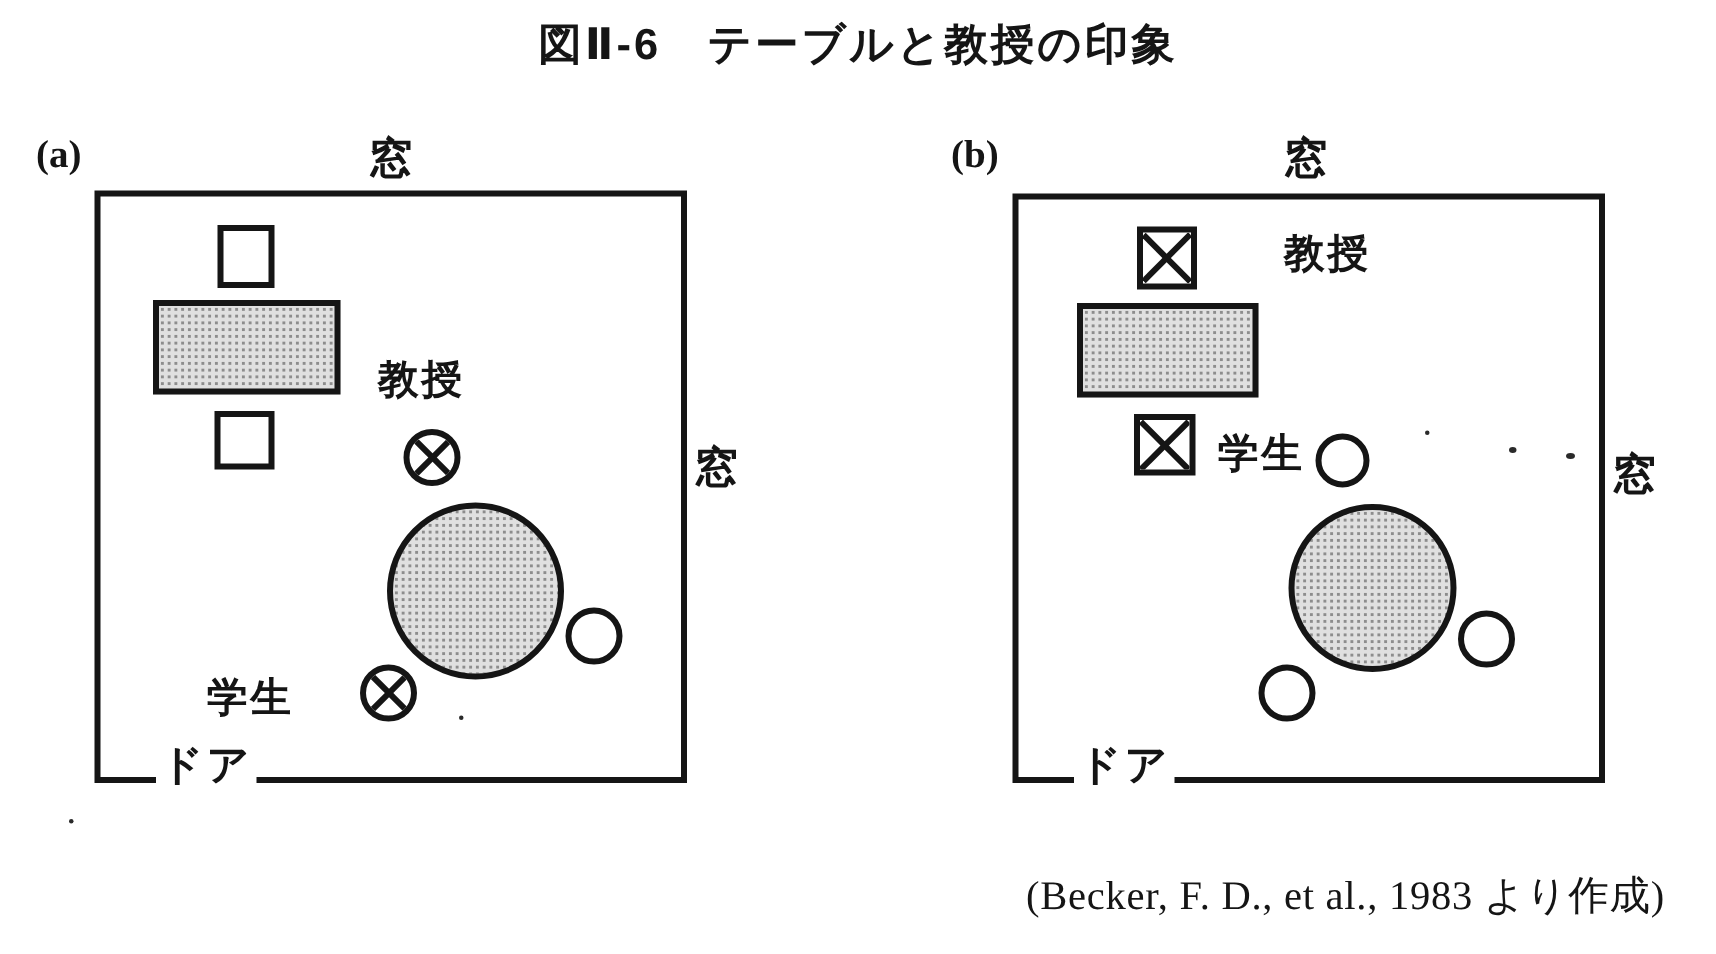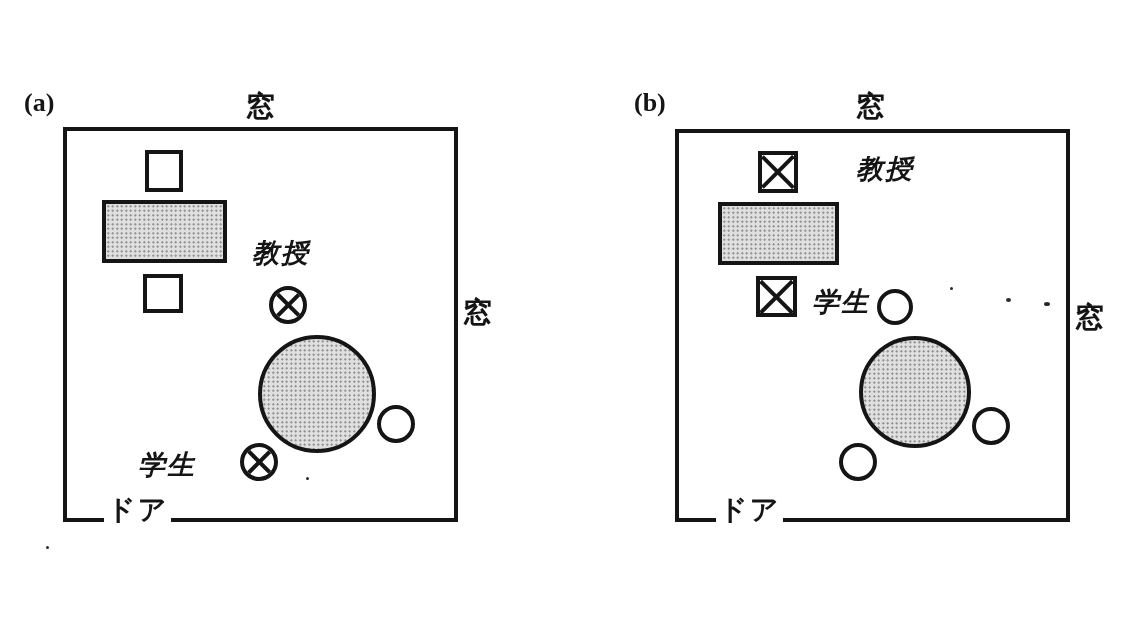--- a/index.html
+++ b/index.html
@@ -16,21 +16,21 @@
     letter-spacing:2px; line-height:1; color:var(--ink);
   }
   .panel-letter{
     position:absolute; font-family:"Liberation Serif","DejaVu Serif",serif;
     font-weight:700; font-size:26px; line-height:1; white-space:nowrap;
   }
   .jp-label{
     position:absolute; font-weight:700; font-size:29px; line-height:1;
     letter-spacing:2px; white-space:nowrap; color:var(--ink);
   }
-  .s27{font-size:27px;font-style:italic;}
+  .s27{font-size:27px;}
   .room{
     position:absolute; border:4px solid var(--ink);
     box-sizing:border-box; background:transparent; z-index:1;
   }
   .door-label{
     background:var(--paper); padding:2px 3px; z-index:3; font-size:28px;margin-left:20px;
   }
   .rect-shape{
     position:absolute; border:4px solid var(--ink);
     box-sizing:border-box; background:#fff; z-index:2; overflow:hidden;
@@ -55,20 +55,21 @@
     font-family:"Liberation Serif","DejaVu Serif",serif;
     letter-spacing:.5px; line-height:1; color:var(--ink); white-space:nowrap;
   }
   .speck{position:absolute; background:#2a2a2a; border-radius:50%; z-index:2;}
 </style>
 </head>
 <body>
 
 <div class="page">
 
+  <div class="title">図Ⅱ-6　テーブルと教授の印象</div>
 
   <div class="panel-letter" style="left:24px;top:90px">(a)</div>
   <div class="jp-label" style="left:246px;top:92px">窓</div>
 
   <div class="room" style="left:63px;top:127px;width:395px;height:395px"></div>
 
   <div class="rect-shape" style="left:145px;top:150px;width:38px;height:42px"></div>
   <div class="rect-shape shade" style="left:102px;top:200px;width:125px;height:63px"></div>
   <div class="rect-shape" style="left:143px;top:274px;width:40px;height:39px"></div>
 
@@ -102,14 +103,15 @@
 
   <div class="jp-label" style="left:1075px;top:303px">窓</div>
   <div class="jp-label door-label" style="left:696px;top:494px">ドア</div>
 
   <div class="speck" style="left:950px;top:287px;width:3px;height:3px"></div>
   <div class="speck" style="left:1006px;top:298px;width:5px;height:4px"></div>
   <div class="speck" style="left:1044px;top:302px;width:6px;height:4px"></div>
   <div class="speck" style="left:306px;top:477px;width:3px;height:3px"></div>
   <div class="speck" style="left:46px;top:546px;width:3px;height:3px"></div>
 
+  <div class="citation">(Becker, F. D., et al., 1983 より作成)</div>
 
 </div>
 
 </body></html>

